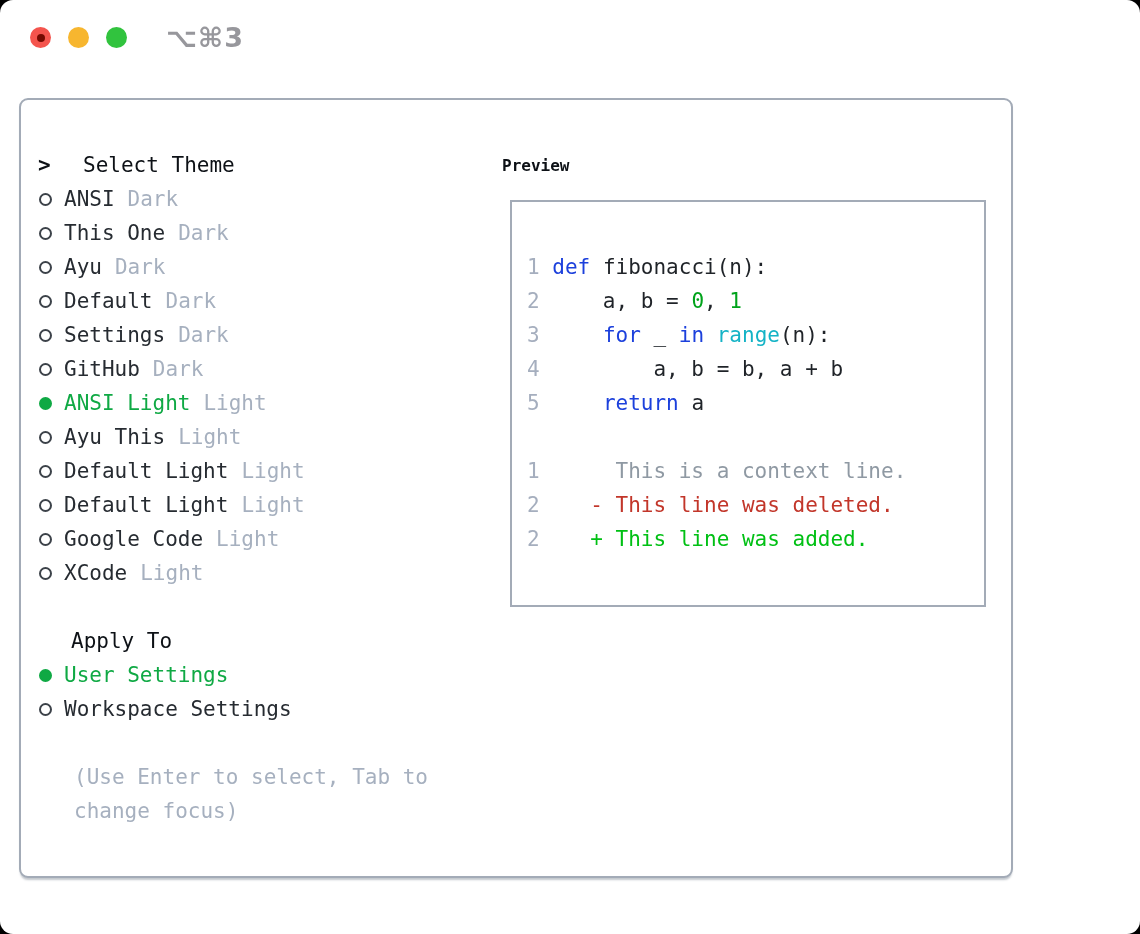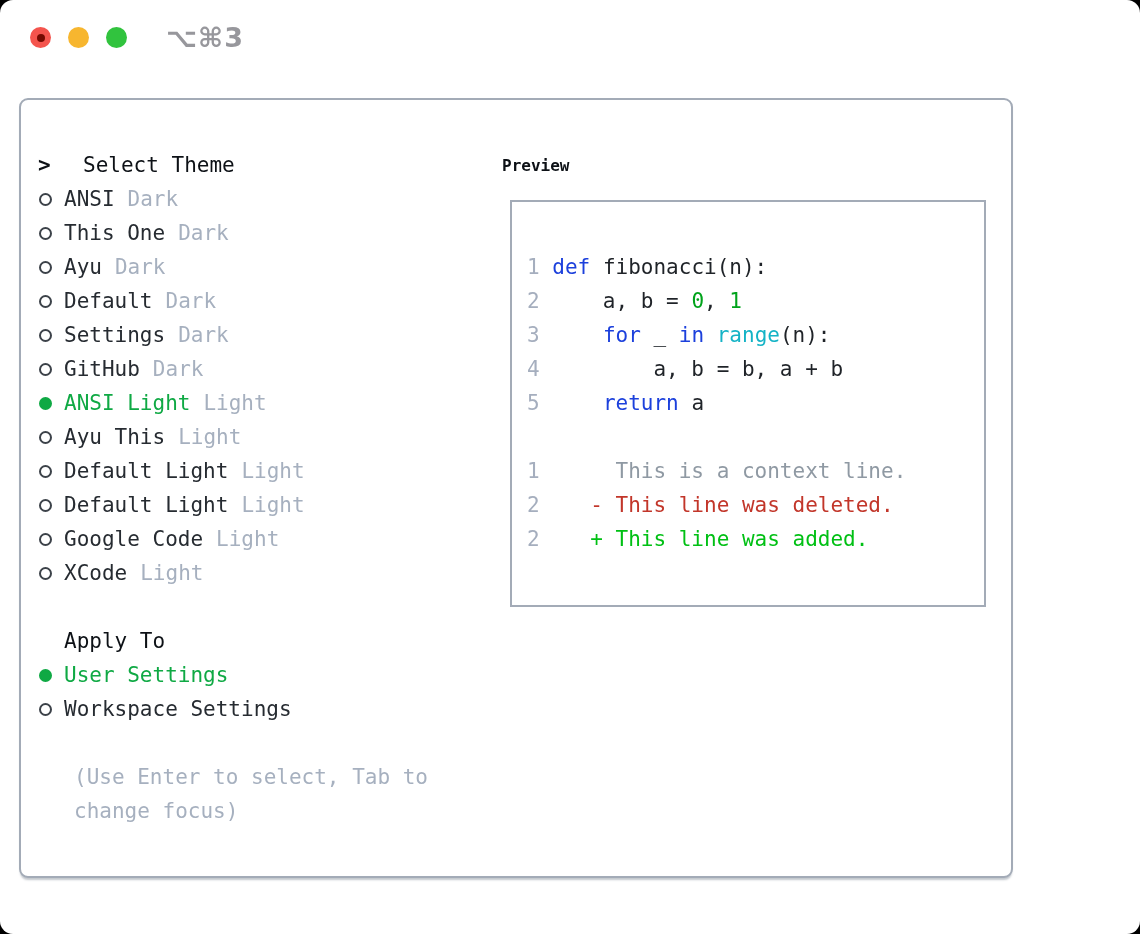--- a/index.html
+++ b/index.html
@@ -31,21 +31,21 @@
     position:absolute;left:19px;top:98px;width:994px;height:780px;
     background:var(--window-bg);
     border:2px solid var(--border);border-radius:9px;
     box-shadow:0 3px 2px -1px rgba(120,130,145,.45);
   }
   .left-col{position:absolute;left:17px;top:48px;width:450px;}
   .row{display:flex;align-items:center;height:34px;font-size:21px;white-space:pre;}
   .icon-cell{display:inline-flex;width:26px;align-items:center;flex:0 0 26px;}
   .caret{font-weight:700;color:var(--heading);}
   .heading{font-weight:400;color:var(--heading);margin-left:19px;}
-  .sub-heading{font-weight:400;color:var(--heading);}
+  .sub-heading{font-weight:400;color:var(--heading);margin-left:7px;}
   .radio{width:13px;height:13px;border-radius:50%;border:2px solid var(--radio-border);background:transparent;margin-left:1px;}
   .t-name{color:var(--text-dark);}
   .t-variant{color:var(--text-muted);margin-left:13px;}
   .row.selected .t-name{color:var(--accent-green);}
   .row.selected .radio{background:var(--accent-green);border-color:var(--accent-green);}
   .spacer{height:34px;}
   .hint{font-size:21px;line-height:34px;color:var(--text-muted);width:392px;margin-top:0;margin-left:36px;}
   
   .preview-title{position:absolute;left:481px;top:48px;height:34px;display:flex;align-items:center;font-size:16px;font-weight:700;color:var(--heading);}
   .preview-box{

